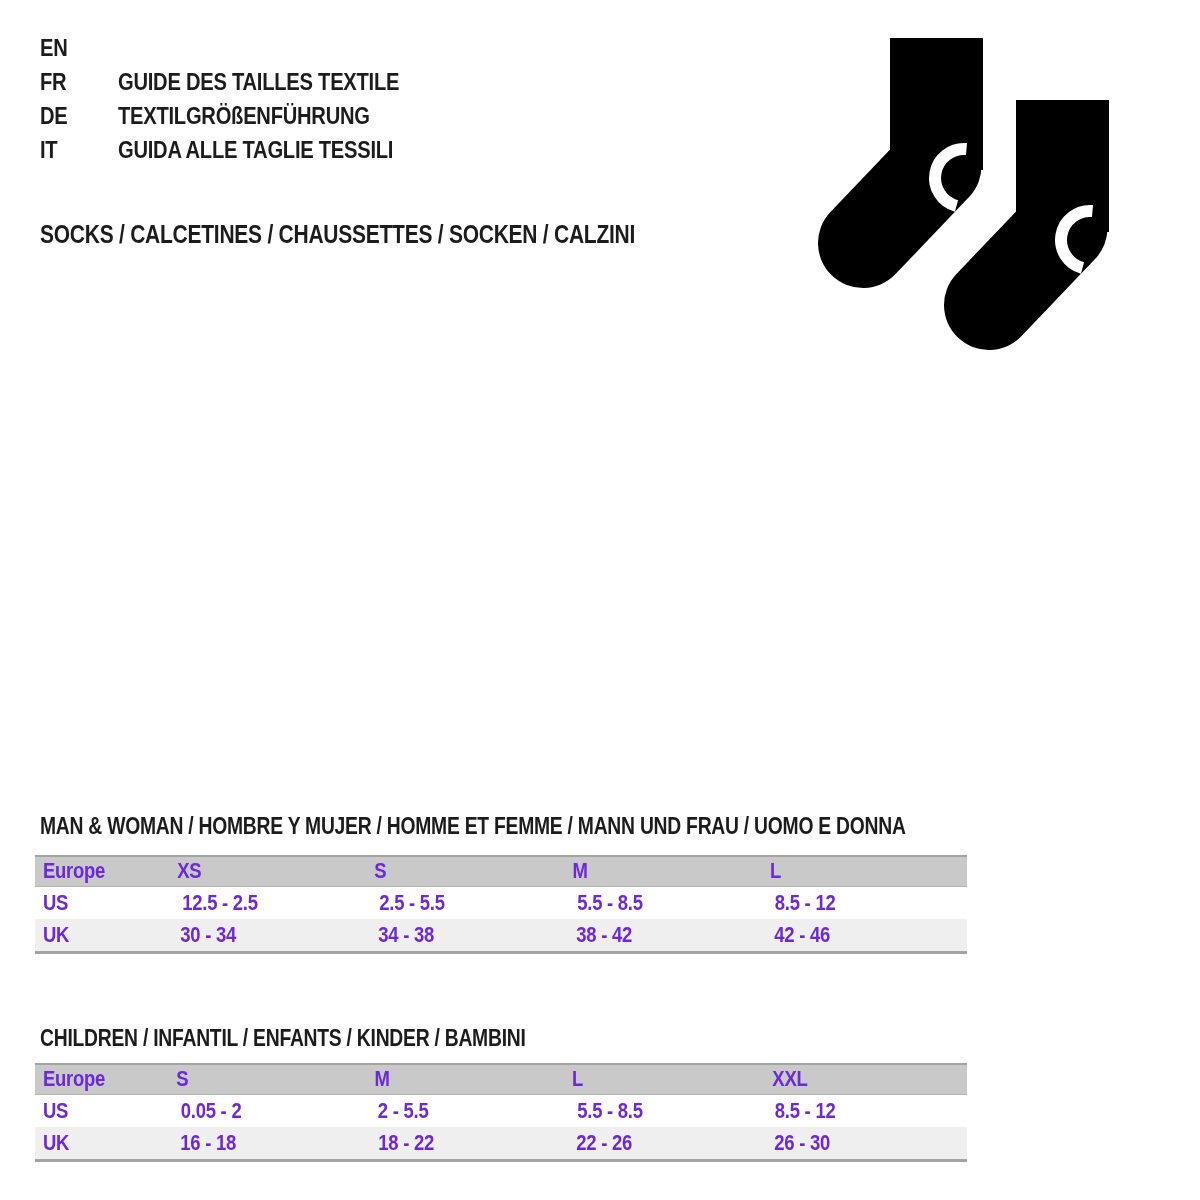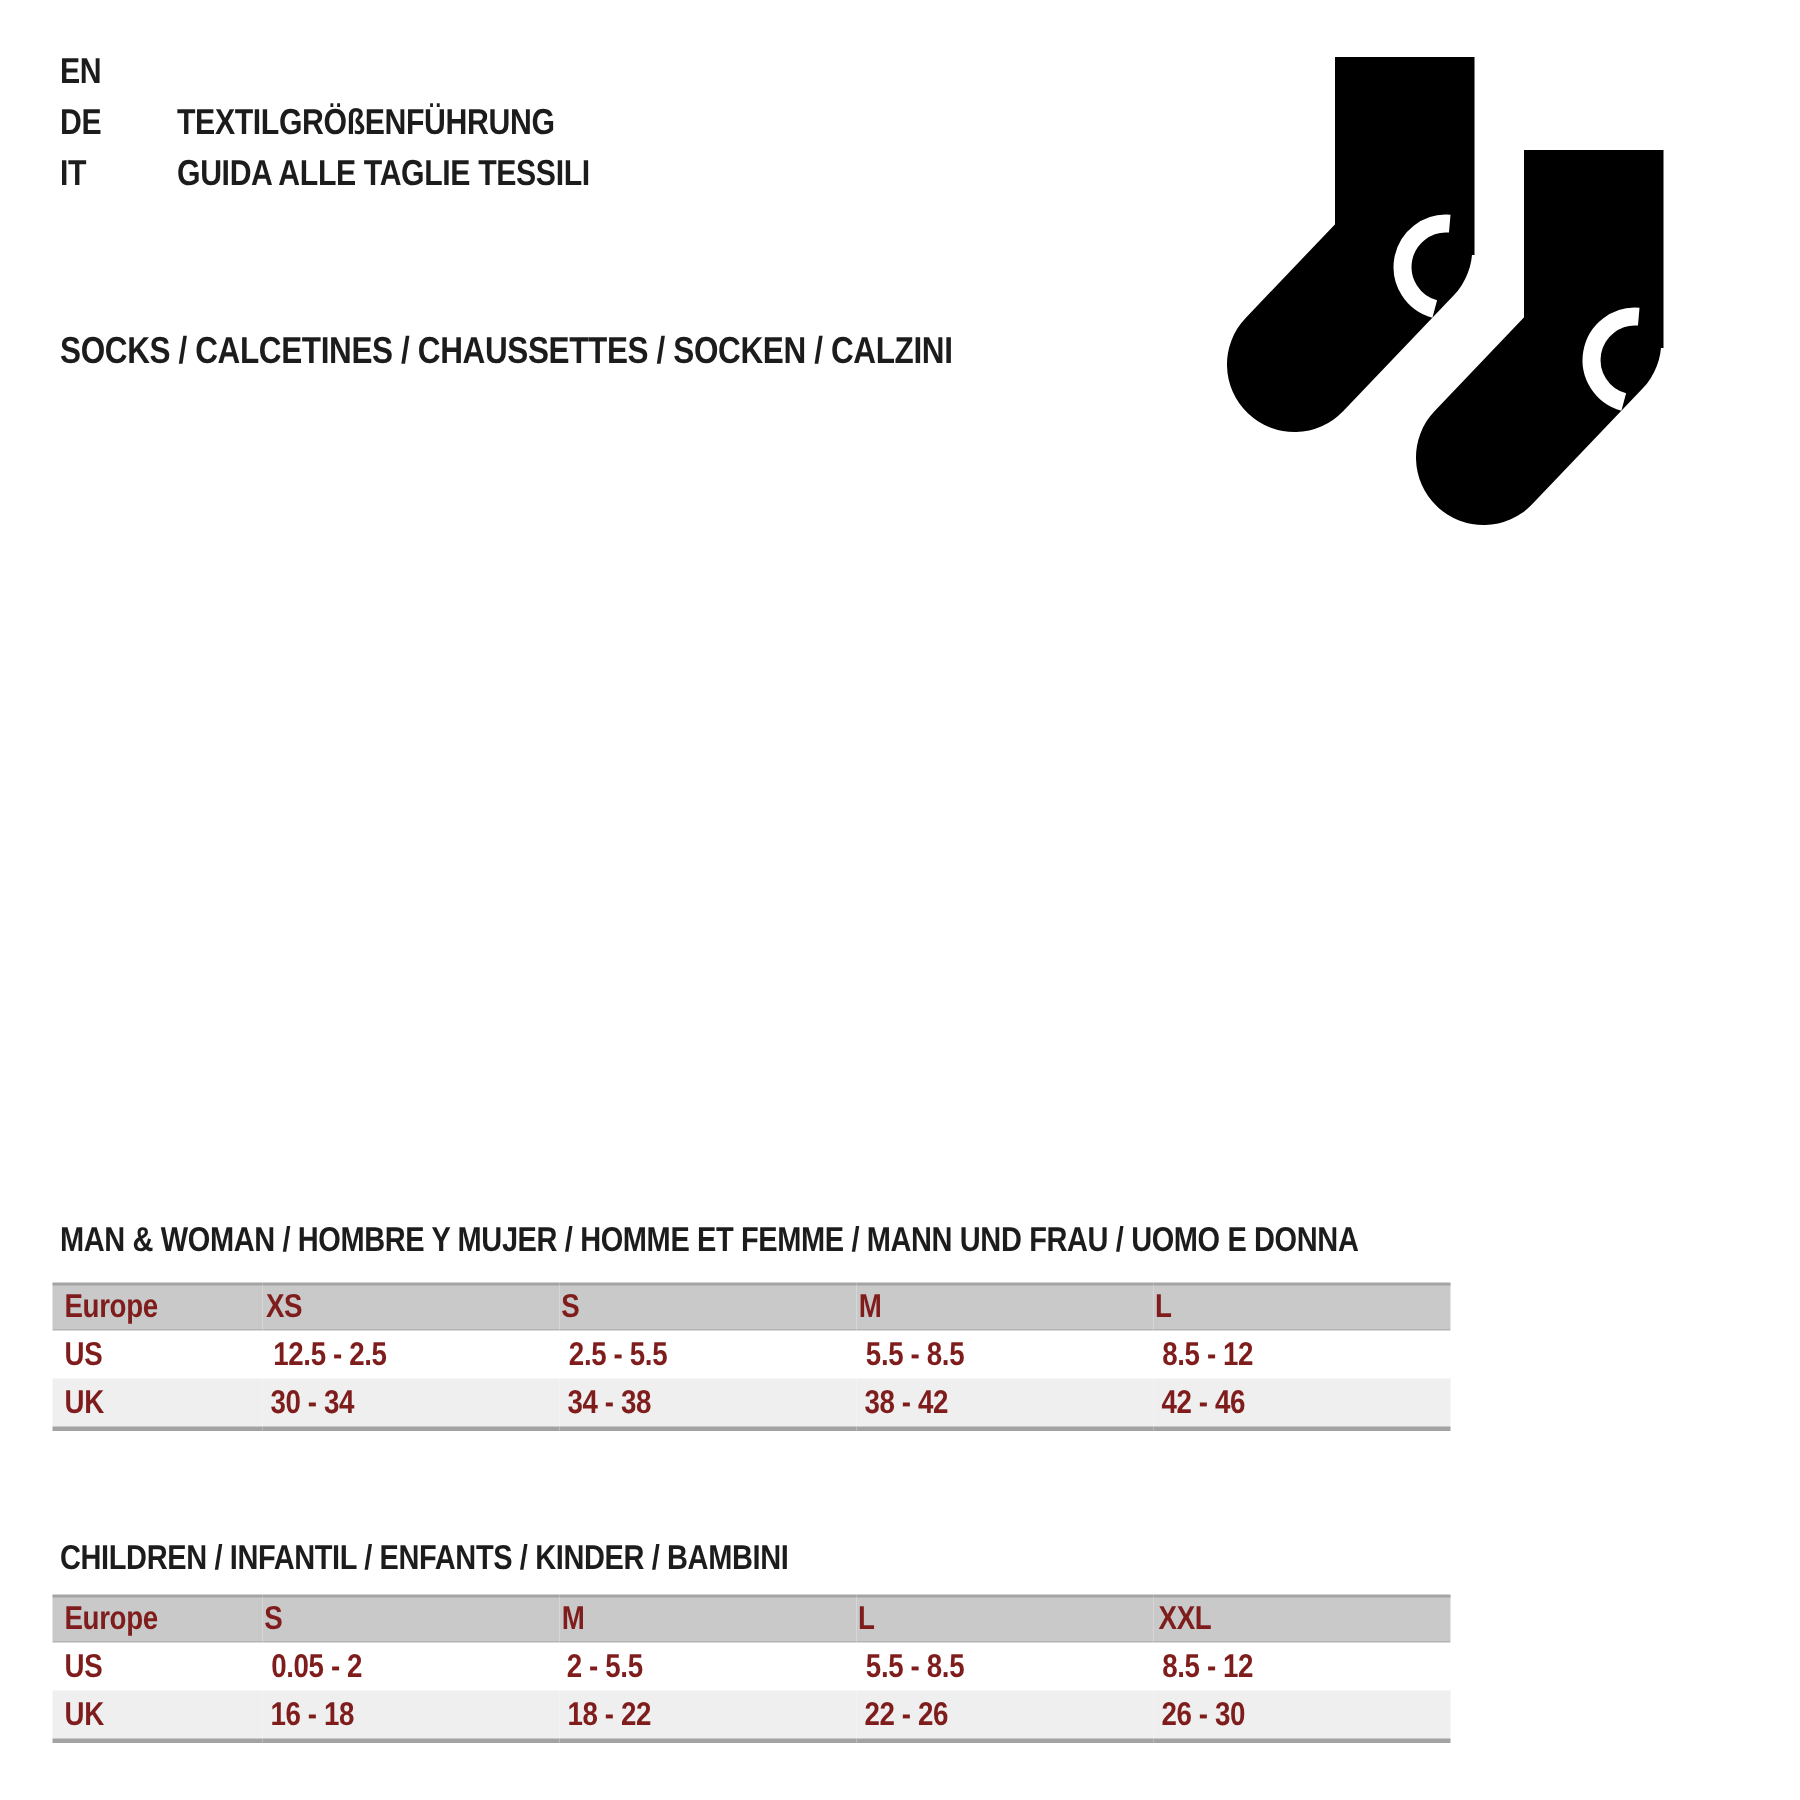--- a/index.html
+++ b/index.html
@@ -43,21 +43,21 @@
   .section-title {
     position: absolute; left: 40px;
     font-size: 23px; font-weight: bold; line-height: 26px;
   }
   .section-title.t1 { top: 813px; text-align: right; }
   .section-title.t2 { top: 1025px; }
 
   table.size-table {
     position: absolute; left: 35px; width: 932px;
     border-collapse: collapse; table-layout: fixed;
-    font-size: 22px; font-weight: bold; color: #7f1d1d;
+    font-size: 22px; font-weight: bold; color: #6d28d9;
   }
   table.size-table.t1 { top: 855px; }
   table.size-table.t2 { top: 1063px; }
 
   table.size-table thead tr {
     background: #c9c9c9;
     height: 30px;
     border-top: 2px solid #a4a4a4;
     border-bottom: 1px solid #b3b3b3;
   }
@@ -71,20 +71,24 @@
   }
 </style>
 </head>
 <body>
 
 <div class="canvas">
 
   <div class="lang-block">
     <div class="lang-row">
       <div class="lang-code"><span class="cond">EN</span></div>
+    </div>
+    <div class="lang-row">
+      <div class="lang-code"><span class="cond">FR</span></div>
+      <div class="lang-label"><span class="cond">GUIDE DES TAILLES TEXTILE</span></div>
     </div>
     <div class="lang-row">
       <div class="lang-code"><span class="cond">DE</span></div>
       <div class="lang-label"><span class="cond">TEXTILGRÖßENFÜHRUNG</span></div>
     </div>
     <div class="lang-row">
       <div class="lang-code"><span class="cond">IT</span></div>
       <div class="lang-label"><span class="cond">GUIDA ALLE TAGLIE TESSILI</span></div>
     </div>
   </div>

